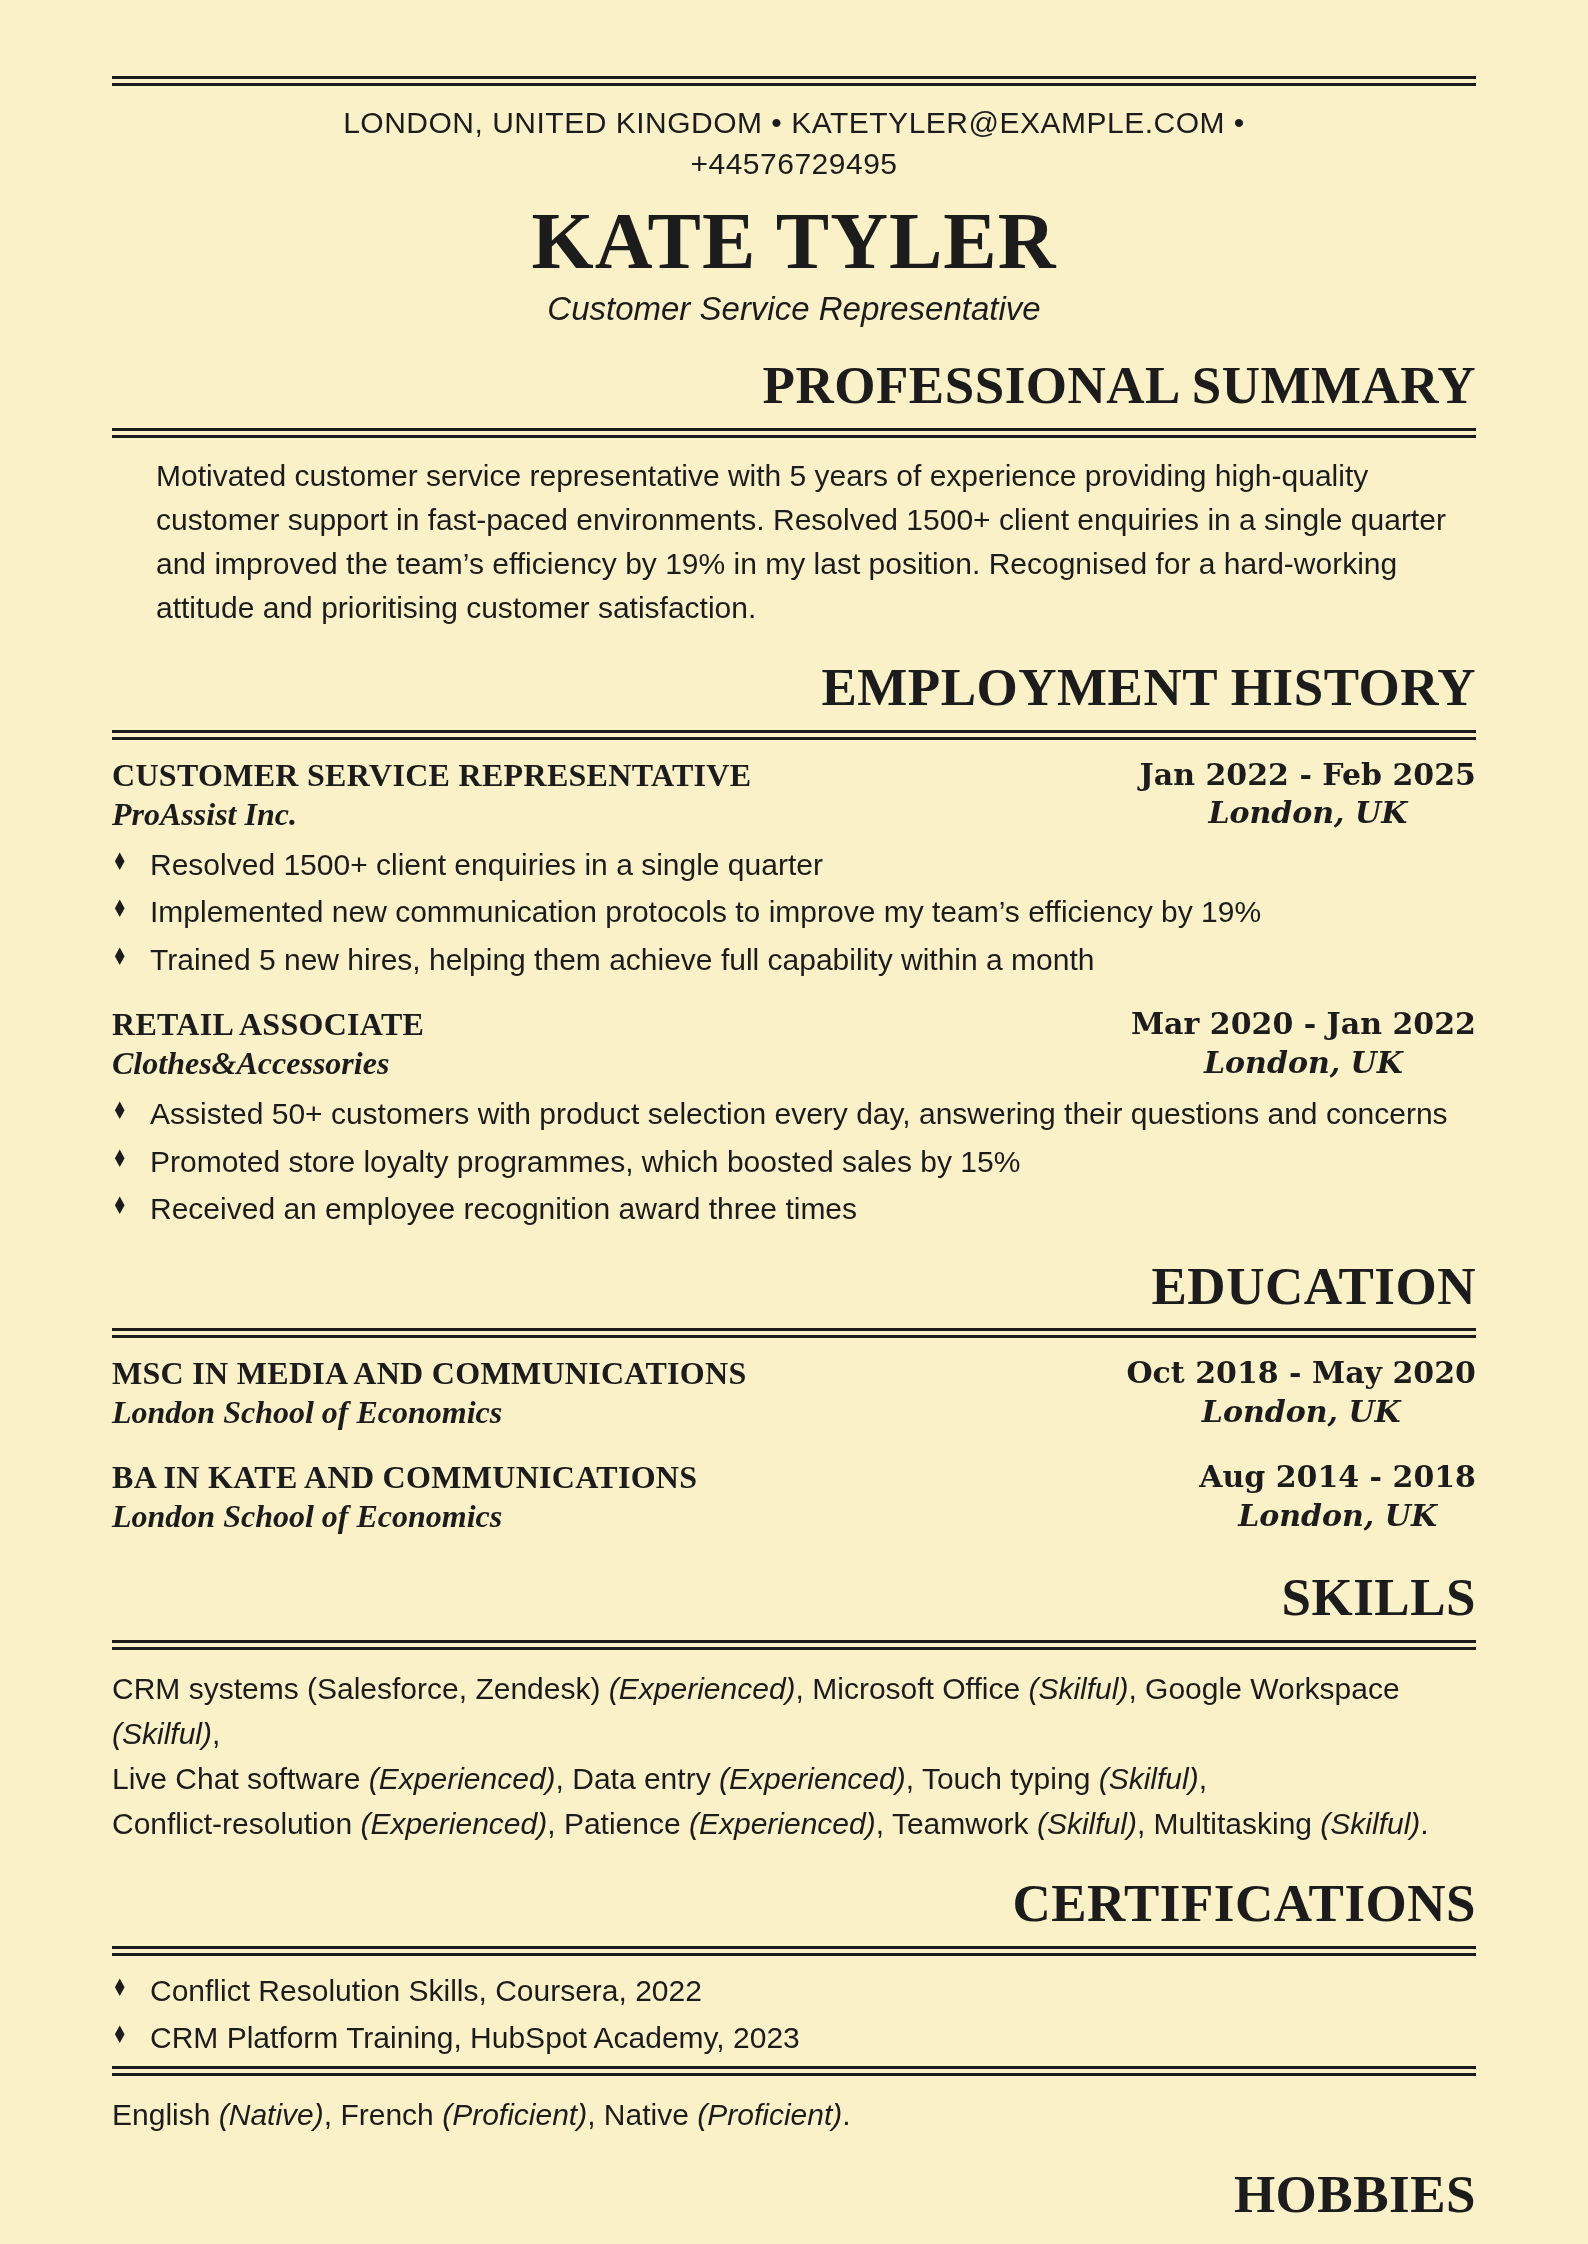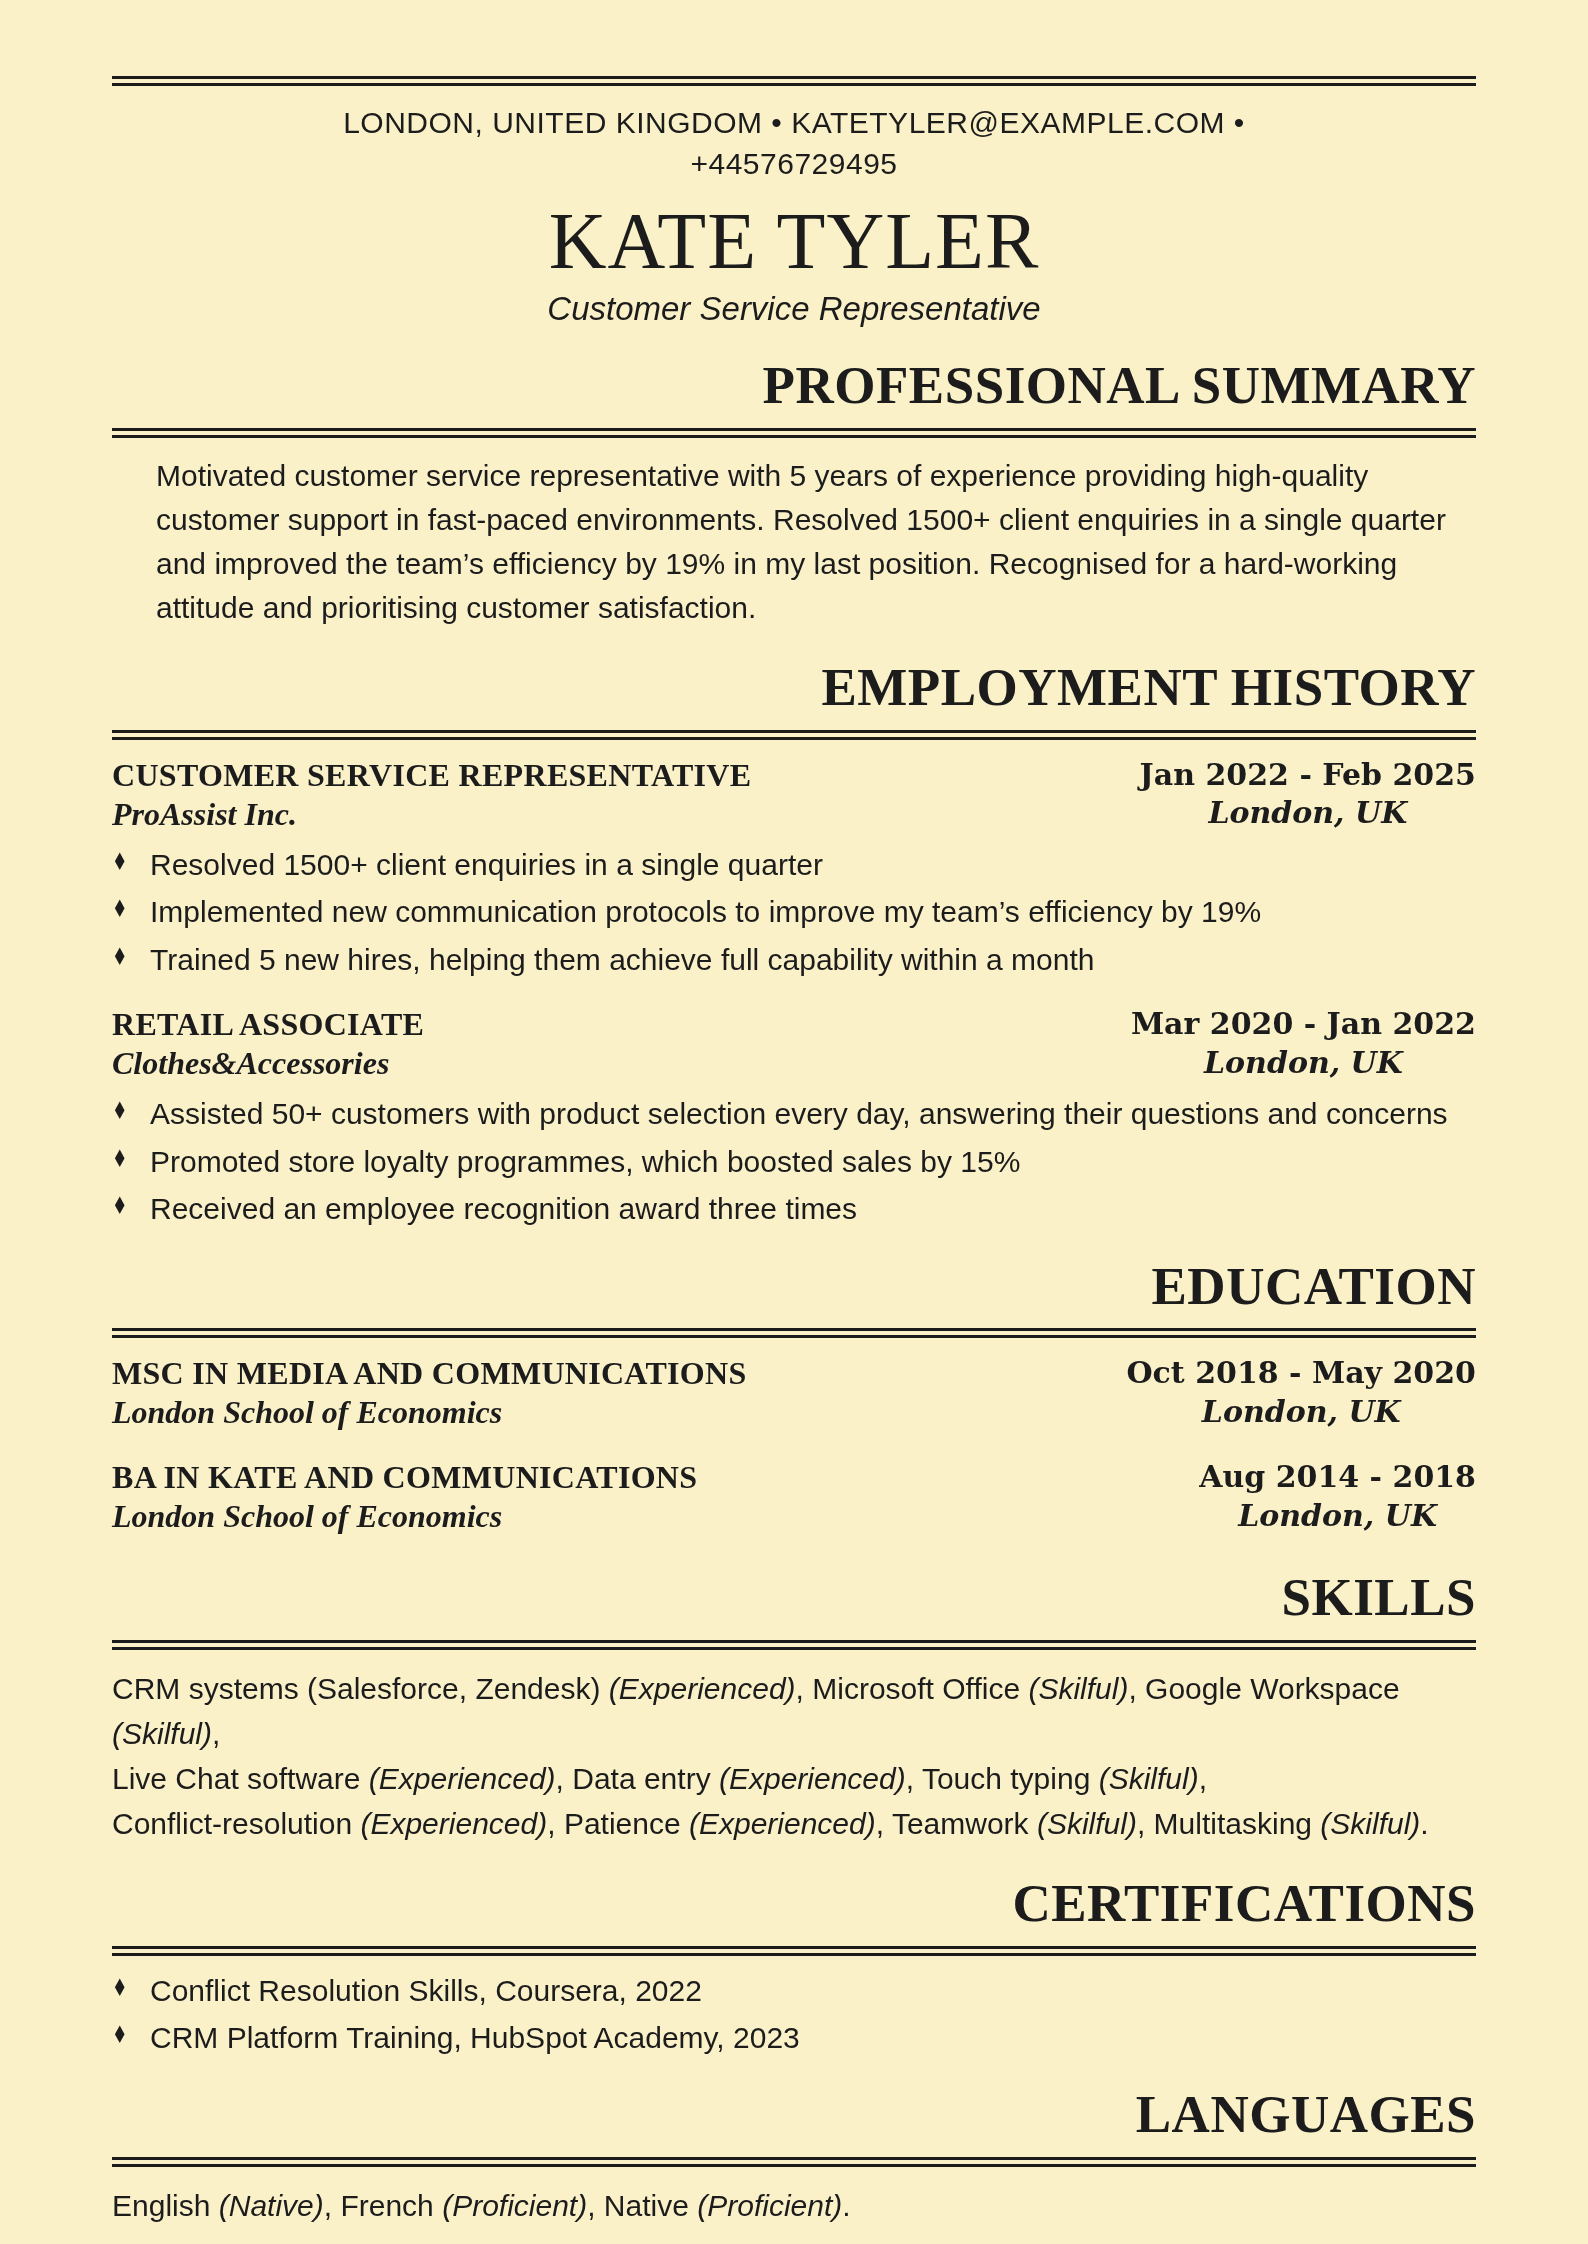--- a/index.html
+++ b/index.html
@@ -31,21 +31,21 @@
     margin-top: 16px;
     text-align: center;
     font-size: 30px;
     line-height: 1.38;
     letter-spacing: 0.5px;
   }
   .name {
     margin-top: 14px;
     text-align: center;
     font-family: "Liberation Serif", serif;
-    font-weight: normal;
+    font-weight: bold;
     font-size: 80px;
     line-height: 1.05;
     letter-spacing: 1px;
   }
   .subtitle {
     margin-top: 6px;
     text-align: center;
     font-style: italic;
     font-size: 33px;
     line-height: 1.2;
@@ -221,19 +221,18 @@
 
   <div class="section-heading">CERTIFICATIONS</div>
   <div class="dbl-rule"></div>
   <div class="section-body">
     <ul class="bullet-list" id="certifications-list">
         <li><span class="bullet-glyph">♦</span>Conflict Resolution Skills, Coursera, 2022</li>
         <li><span class="bullet-glyph">♦</span>CRM Platform Training, HubSpot Academy, 2023</li>
       </ul>
   </div>
 
-  <div class="section-heading">LANGUAGES</div>
   <div class="dbl-rule"></div>
   <div class="section-body inline-line" id="languages-line"><span class="lang-name">English </span><span class="lang-level">(Native)</span>, <span class="lang-name">French </span><span class="lang-level">(Proficient)</span>, <span class="lang-name">Native </span><span class="lang-level">(Proficient)</span>.</div>
 
   <div class="section-heading">HOBBIES</div>
 
 </div>
 
 </body></html>

